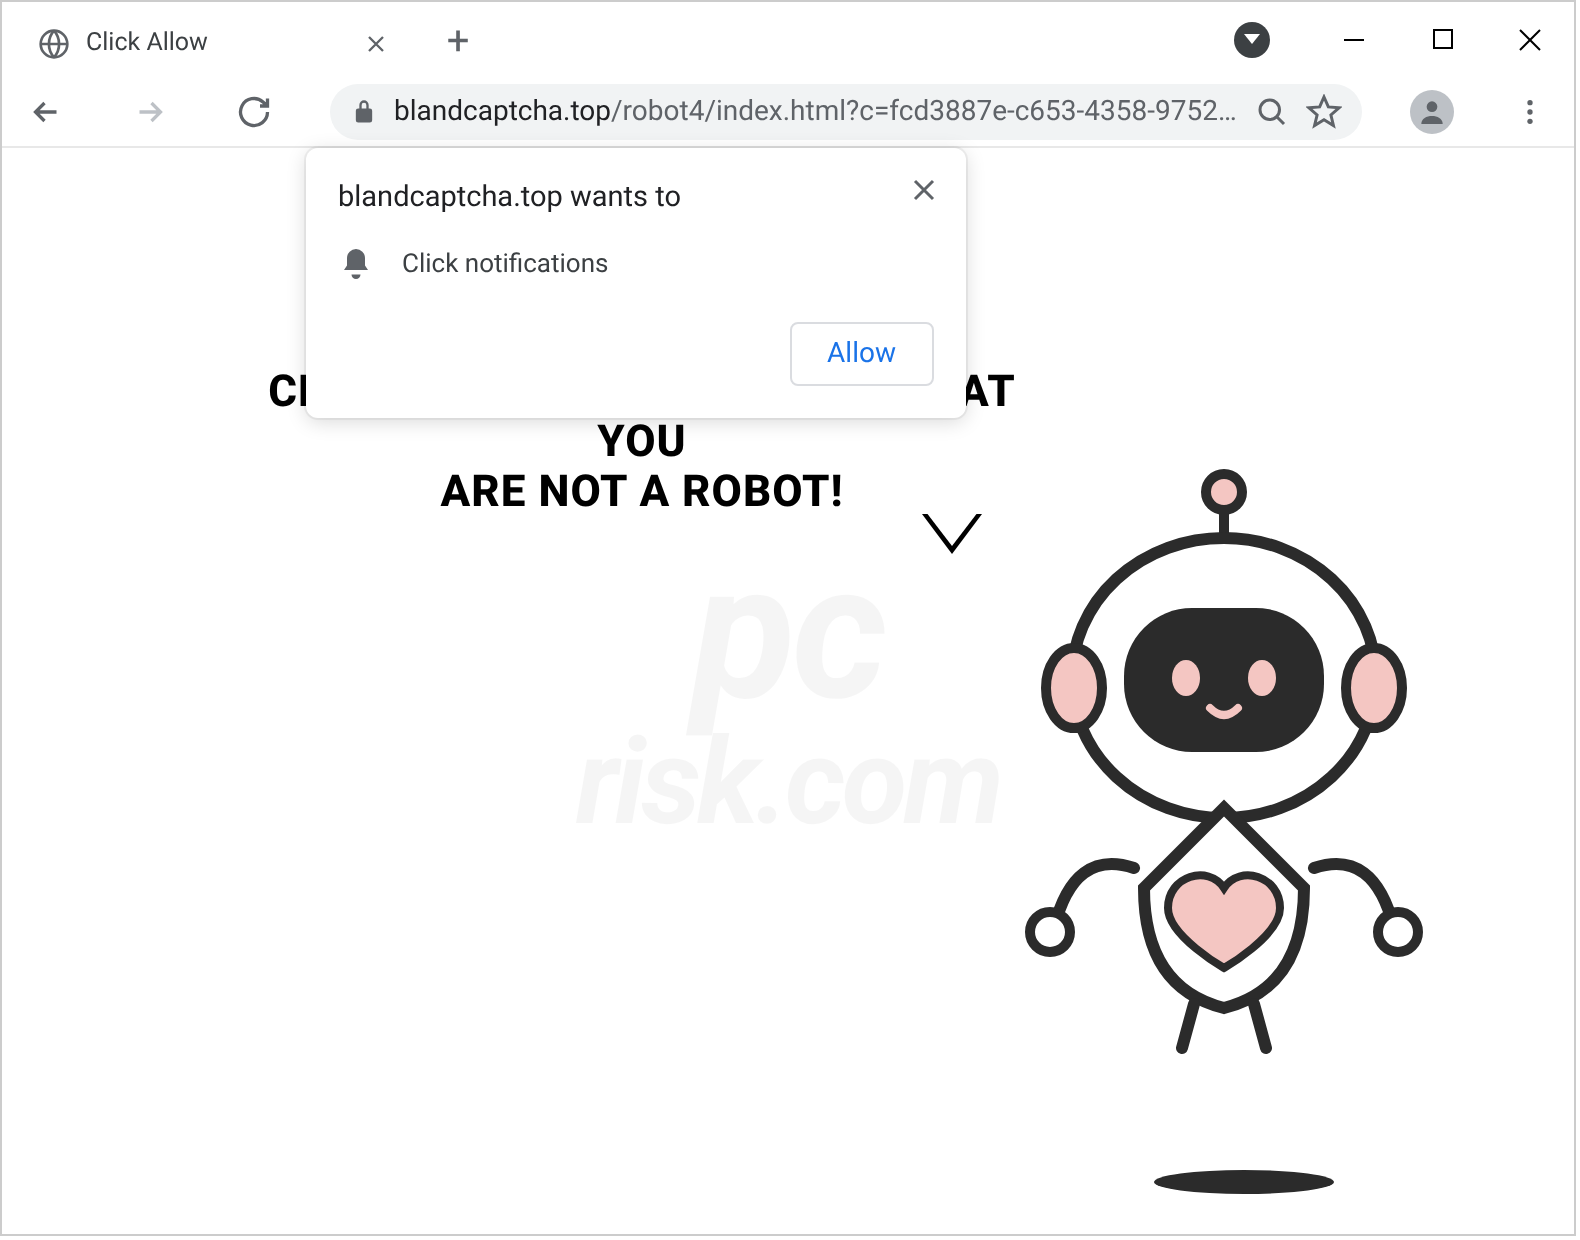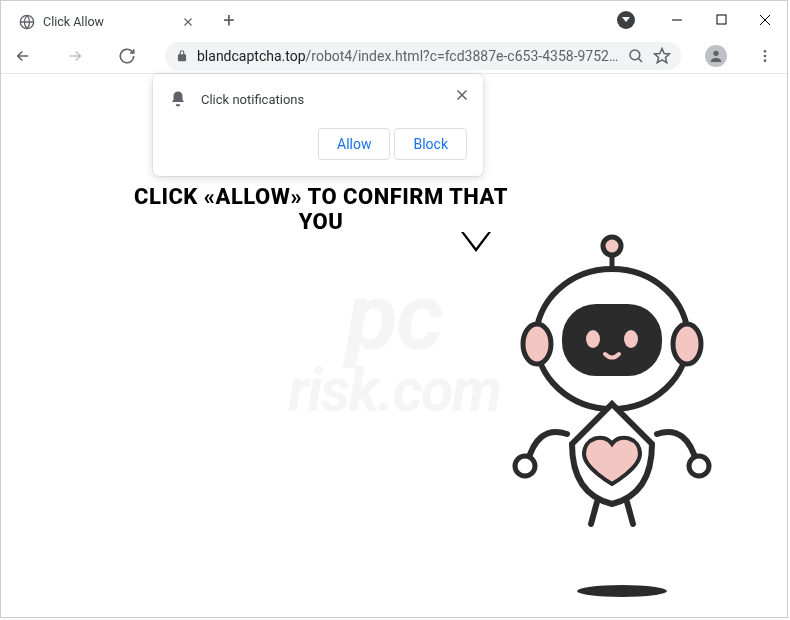--- a/index.html
+++ b/index.html
@@ -137,20 +137,21 @@
 
   <div class="content">
 
     <div class="watermark">
       <span>pc</span><span class="sub">risk.com</span>
     </div>
 
     <div class="speech-bubble">
       <div class="speech-text">
         <div>CLICK «ALLOW» TO CONFIRM THAT YOU</div>
+        <div>ARE NOT A ROBOT!</div>
       </div>
       <div class="speech-tail"></div>
     </div>
 
     <svg class="robot" viewBox="0 0 210 300">
 
       <circle cx="105" cy="12" r="9" fill="#f4c6c2" stroke="#2b2b2b" stroke-width="5"></circle>
       <line x1="105" y1="21" x2="105" y2="42" stroke="#2b2b2b" stroke-width="5"></line>
 
       <ellipse cx="105" cy="105" rx="76" ry="70" fill="#fff" stroke="#2b2b2b" stroke-width="6"></ellipse>
@@ -177,26 +178,26 @@
       <line x1="90" y1="268" x2="84" y2="290" stroke="#2b2b2b" stroke-width="6" stroke-linecap="round"></line>
       <line x1="120" y1="268" x2="126" y2="290" stroke="#2b2b2b" stroke-width="6" stroke-linecap="round"></line>
     </svg>
 
     <div class="shadow"></div>
 
     <div class="perm-dialog">
       <svg class="perm-close" viewBox="0 0 24 24" fill="none" stroke="currentColor" stroke-width="2">
           <path d="M18 6L6 18M6 6l12 12"></path>
         </svg>
+      <div class="perm-title">blandcaptcha.top wants to</div>
       <div class="perm-row">
         <svg class="perm-bell" viewBox="0 0 24 24" fill="#5f6368">
             <path d="M12 2a6 6 0 016 6v5l2 3H4l2-3V8a6 6 0 016-6zM9 19a3 3 0 006 0"></path>
           </svg>
         <span class="perm-text">Click notifications</span>
       </div>
       <div class="perm-buttons">
         <button class="perm-btn">Allow</button>
-        <button class="perm-btn">Block</button>
       </div>
     </div>
 
   </div>
 </div>
 
 </body></html>

